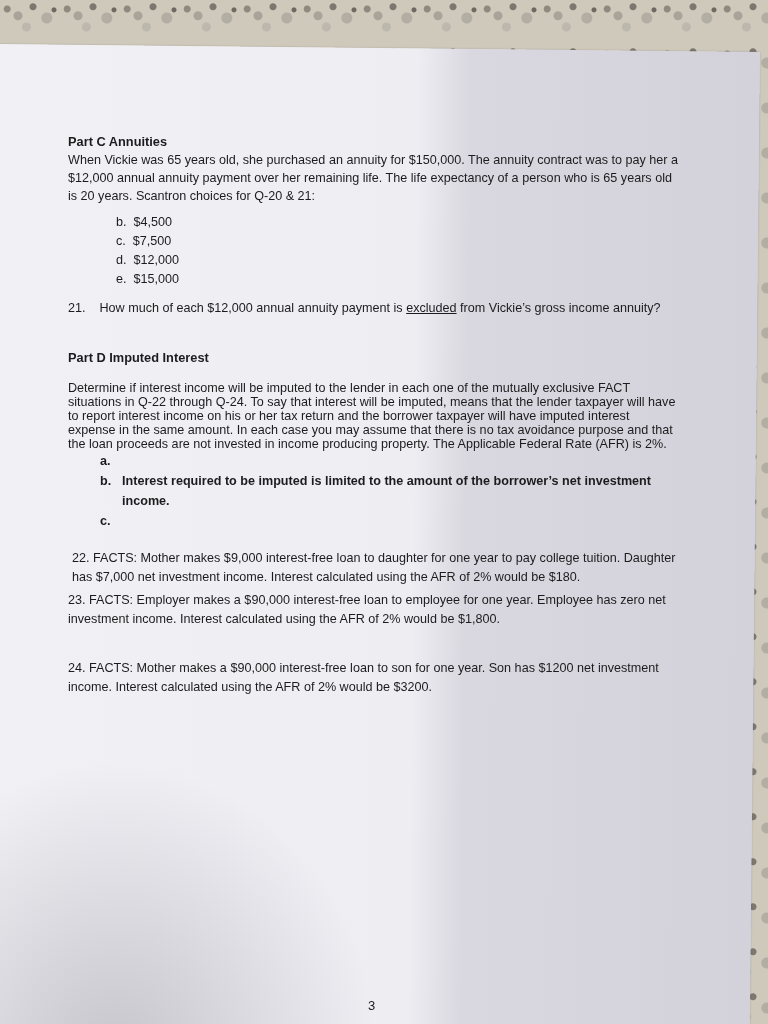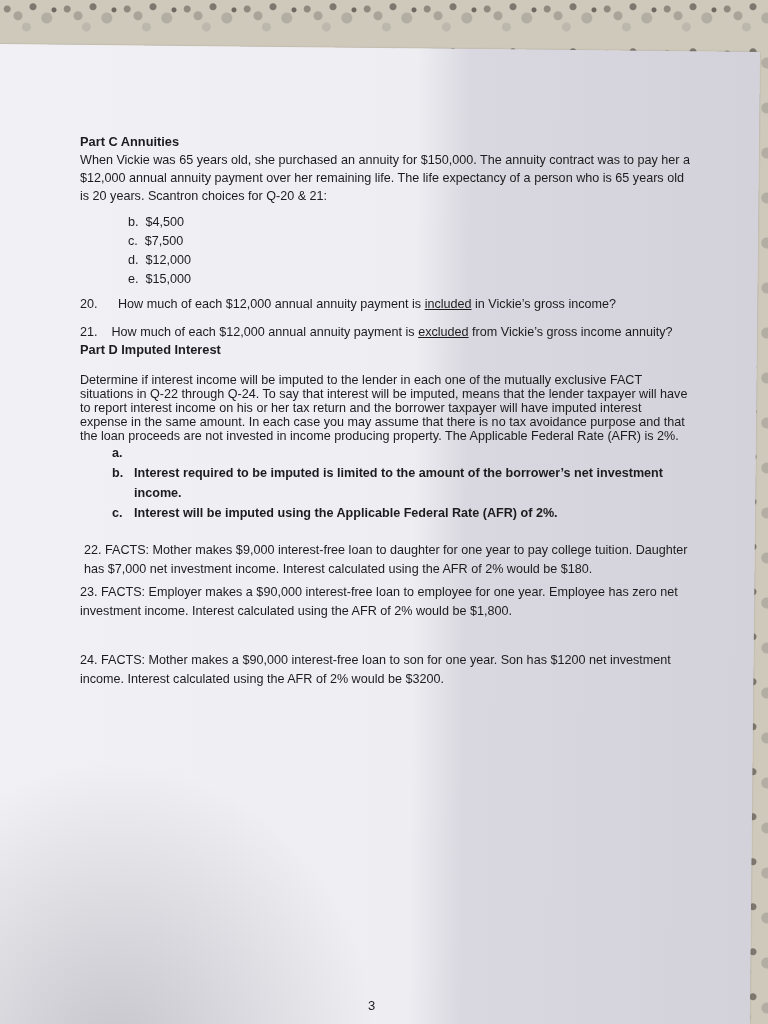--- a/index.html
+++ b/index.html
@@ -22,31 +22,31 @@
       transform: rotate(0.6deg);
       transform-origin: left top;
       box-shadow: 0 0 2px rgba(0,0,0,0.2);
     }
     .page-shadow {
       position: absolute; left: 0; top: 760px; width: 380px; height: 300px;
       background: radial-gradient(ellipse at 30% 100%, rgba(120,118,130,0.35), transparent 70%);
       pointer-events: none;
     }
     .content {
-      position: absolute; left: 80px; top: 133px; width: 610px;
+      position: absolute; left: 68px; top: 133px; width: 610px;
       color: #1c1c1e; font-size: 12.6px; line-height: 18px;
     }
     .h { font-weight: bold; margin: 0; font-size: 12.8px; }
     p { margin: 0; }
     .opts { margin: 8px 0 0 48px; }
     .opts div { height: 19px; }
     .q { margin-top: 8px; display: flex; }
     .q .n { width: 38px; flex: none; }
     u { text-decoration: underline; }
-    .partD { }
+    .partD { margin-top: 32px; }
     .dpara { margin-top: 14px; font-weight: normal; line-height: 14px; }
     .choices-title { margin-top: 8px; font-weight: bold; }
     .choices { margin-left: 32px; font-weight: bold; }
     .choices .c { display: flex; line-height: 20px; }
     .choices .c .l { width: 22px; flex: none; }
     .fact { margin-top: 18px; padding-left: 4px; line-height: 19px; }
     .fact.f23 { margin-top: 4px; padding-left: 0; }
     .fact.f24 { margin-top: 30px; padding-left: 0; }
     .pnum { position: absolute; left: 368px; top: 998px; font-size: 13px; color: #1c1c1e; }
   </style>
@@ -60,42 +60,37 @@
   <p class="h">Part C Annuities</p>
   <p>When Vickie was 65 years old, she purchased an annuity for $150,000. The annuity contract was to pay her a $12,000 annual annuity payment over her remaining life. The life expectancy of a person who is 65 years old is 20 years. Scantron choices for Q-20 &amp; 21:</p>
 
   <div class="opts">
     <div><span>b.</span>&nbsp; <span>$4,500</span></div>
     <div><span>c.</span>&nbsp; <span>$7,500</span></div>
     <div><span>d.</span>&nbsp; <span>$12,000</span></div>
     <div><span>e.</span>&nbsp; <span>$15,000</span></div>
   </div>
 
-  <div class="q" style="margin-top:6px">
-    <span class="n">20.</span>
-    <span><span>How much of each $12,000 annual annuity payment is </span><u>included</u><span> in Vickie’s gross income?</span></span>
-  </div>
   <div style="margin-top:10px">
     <span>21.</span>&nbsp;&nbsp;&nbsp; <span>How much of each $12,000 annual annuity payment is </span><u>excluded</u><span> from Vickie’s gross income annuity?</span>
   </div>
 
   <p class="h partD">Part D Imputed Interest</p>
   <p class="dpara">Determine if interest income will be imputed to the lender in each one of the mutually exclusive FACT situations in Q-22 through Q-24. To say that interest will be imputed, means that the lender taxpayer will have to report interest income on his or her tax return and the borrower taxpayer will have imputed interest expense in the same amount.  In each case you may assume that there is no tax avoidance purpose and that the loan proceeds are not invested in income producing property. The Applicable Federal Rate (AFR) is 2%.</p>
 
   <div class="choices">
     <div class="c">
         <span class="l">a.</span>
       </div>
     <div class="c">
         <span class="l">b.</span>
         <span>Interest required to be imputed is limited to the amount of the borrower’s net investment income.</span>
       </div>
     <div class="c">
         <span class="l">c.</span>
-        <span>Interest will be imputed using the Applicable Federal Rate (AFR) of 2%.</span>
       </div>
   </div>
 
   <p class="fact">22. FACTS: Mother makes $9,000 interest-free loan to daughter for one year to pay college tuition. Daughter has $7,000 net investment income. Interest calculated using the AFR of 2% would be $180.</p>
   <p class="fact f23">23. FACTS: Employer makes a $90,000 interest-free loan to employee for one year.  Employee has zero net investment income. Interest calculated using the AFR of 2% would be $1,800.</p>
   <p class="fact f24">24. FACTS: Mother makes a $90,000 interest-free loan to son for one year.  Son has $1200 net investment income. Interest calculated using the AFR of 2% would be $3200.</p>
 </div>
 
 <div class="pnum">3</div>
 

